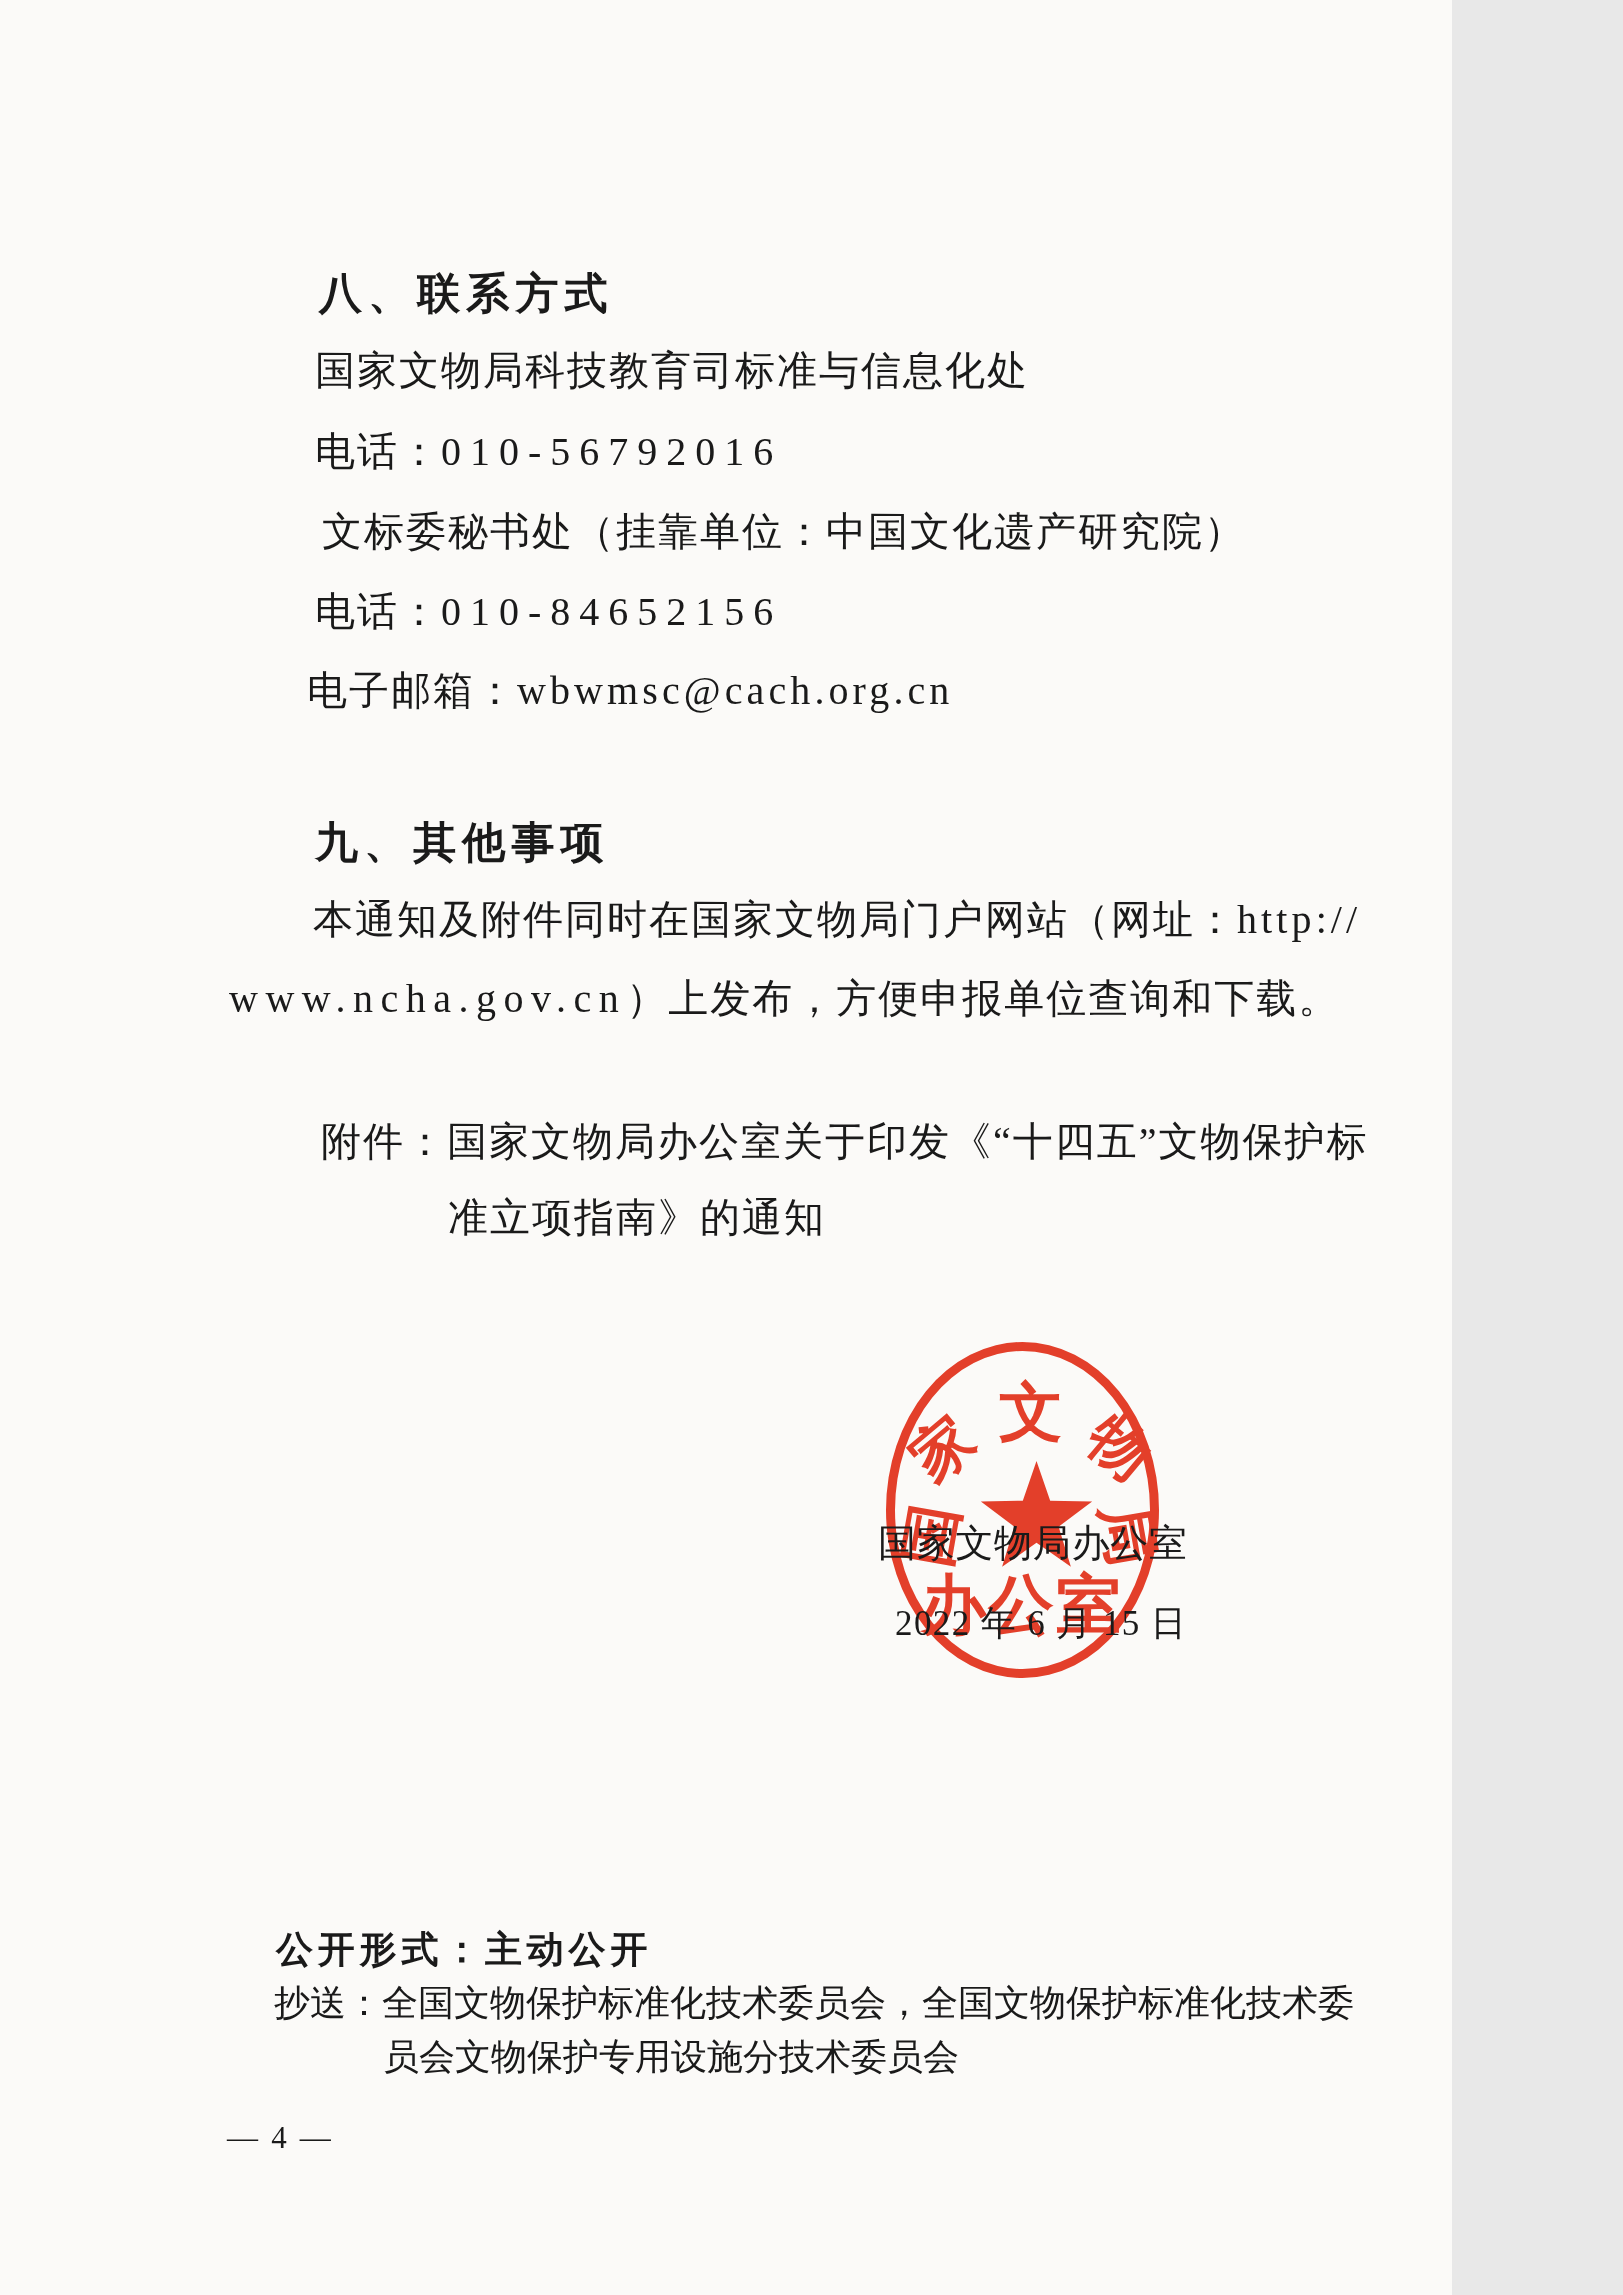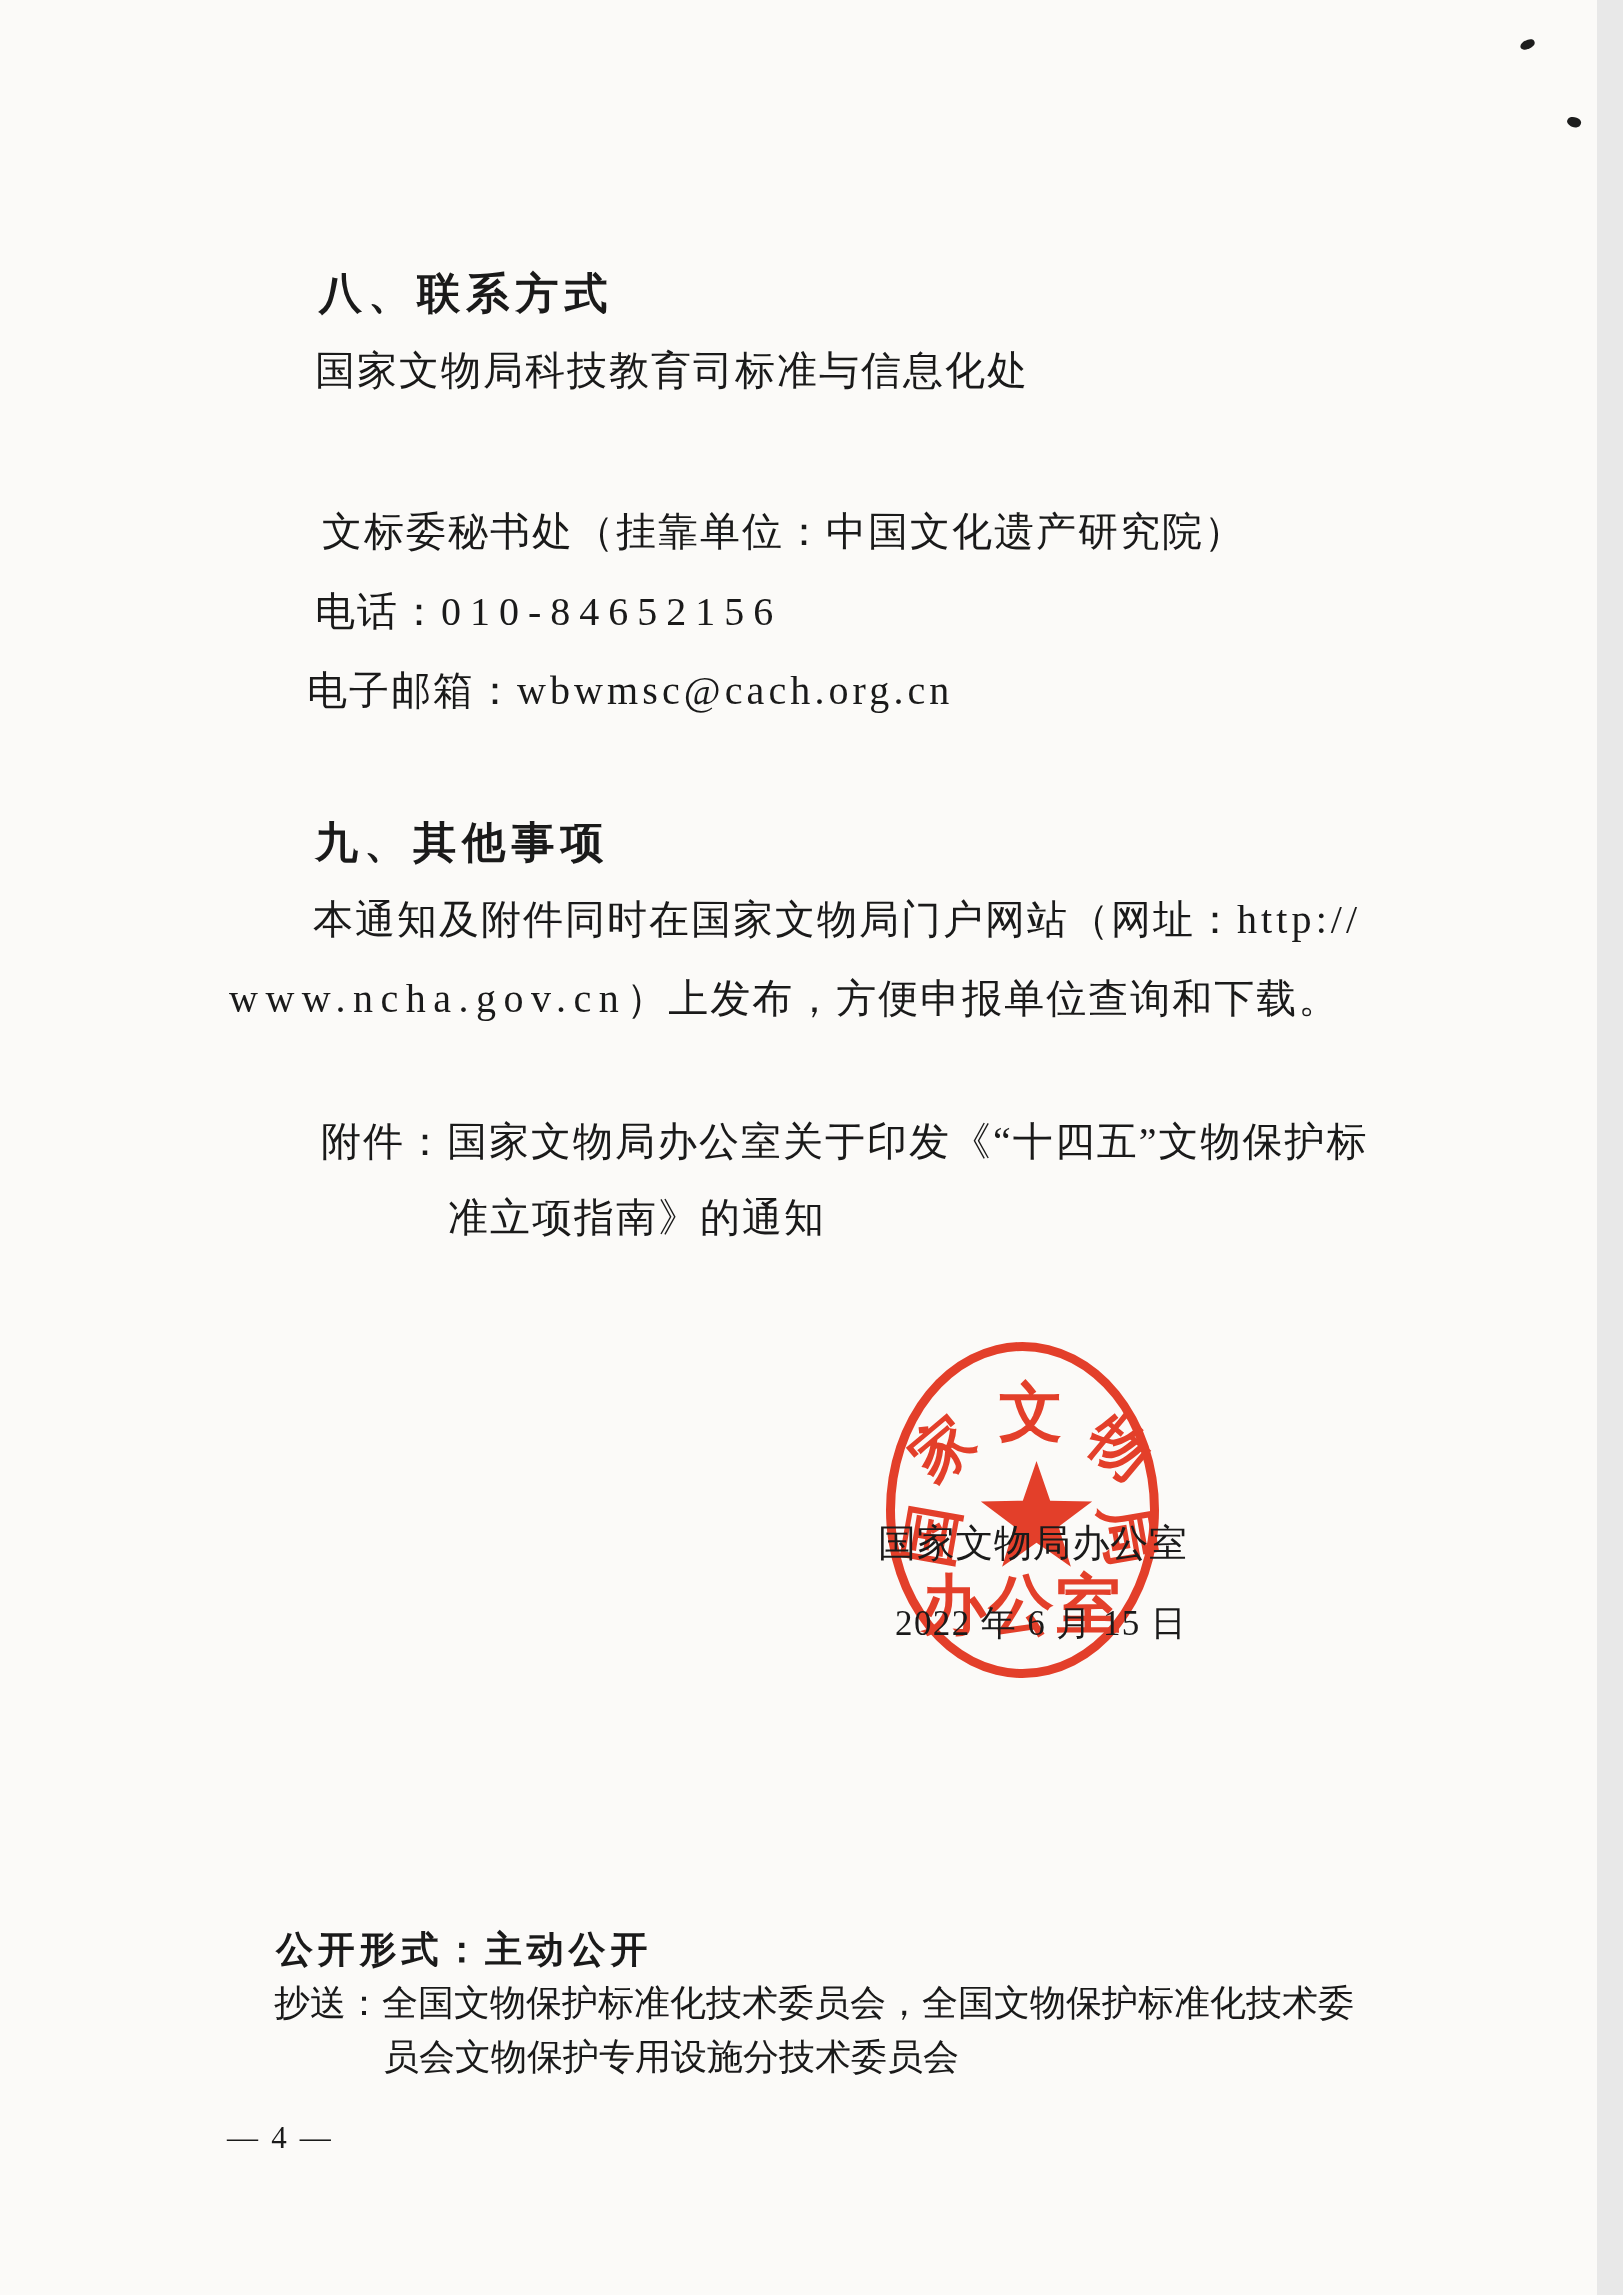--- a/index.html
+++ b/index.html
@@ -1,18 +1,18 @@
 <!DOCTYPE html>
 <html lang="zh" style="--seal-red: #e23620; --ink: #1a1a1a; --paper: #fbfaf8;font-size:11px"><head>
 <meta charset="utf-8">
 <style>
   html,body{margin:0;padding:0;background:#e8e8e8;}
   .page{
     position:relative;
-    width:1597px;height:2295px;
+    width:1452px;height:2295px;
     background:var(--paper,#fbfaf8);
     overflow:hidden;
     font-family:"Liberation Serif","DejaVu Serif",serif;
   }
   
   .line{
     position:absolute;
     white-space:pre;
     color:var(--ink,#1a1a1a);
     font-size:40px;
@@ -94,20 +94,21 @@
   .speck.s2{left:1567px; top:117px; width:13.6px; height:10.2px; transform:rotate(24deg);}
   .speck.s3{left:1605px; top:749px; width:8.2px; height:6.1px; opacity:.45;}
 </style>
 </head>
 <body>
 
 <div class="page">
 
   <div class="line heading l-h8">八、联系方式</div>
   <div class="line l-dept">国家文物局科技教育司标准与信息化处</div>
+  <div class="line l-phone1"><span>电话：</span><span class="num">010-56792016</span></div>
   <div class="line l-secr">文标委秘书处（挂靠单位：中国文化遗产研究院）</div>
   <div class="line l-phone2"><span>电话：</span><span class="num">010-84652156</span></div>
   <div class="line l-email"><span>电子邮箱：</span><span class="latin">wbwmsc@cach.org.cn</span></div>
 
   <div class="line heading l-h9">九、其他事项</div>
   <div class="line l-para1"><span>本通知及附件同时在国家文物局门户网站（网址：</span><span class="latin">http://</span></div>
   <div class="line l-para2"><span class="www">www.ncha.gov.cn</span><span>）上发布，方便申报单位查询和下载。</span></div>
 
   <div class="line l-att1">附件：国家文物局办公室关于印发《“十四五”文物保护标</div>
   <div class="line l-att2">准立项指南》的通知</div>

